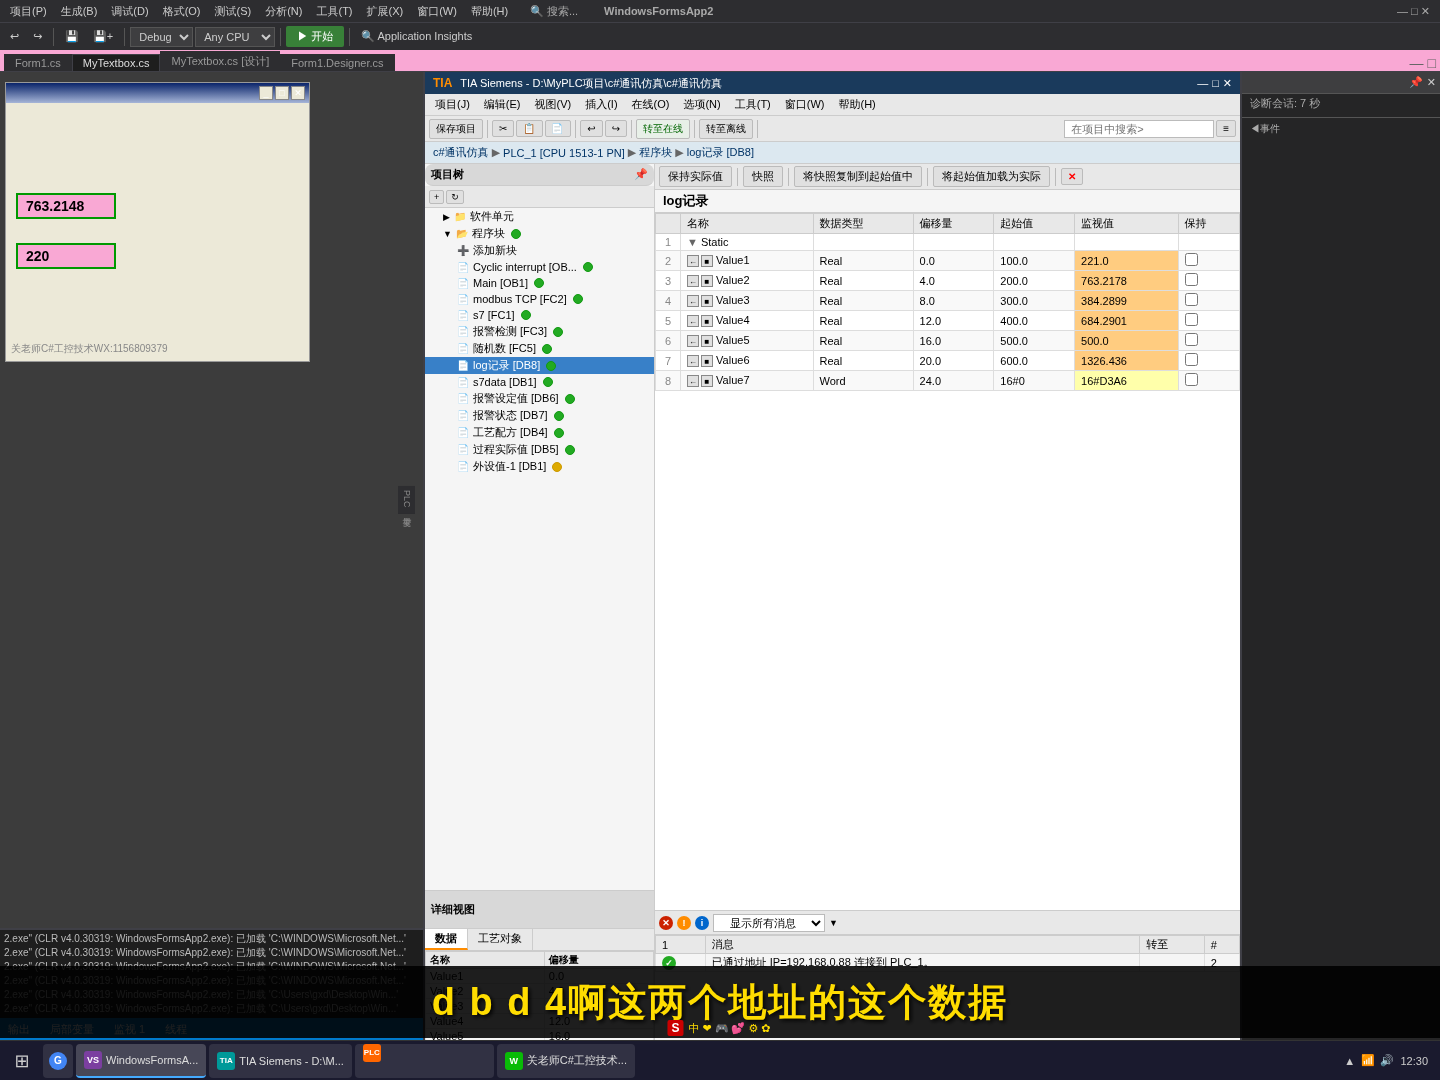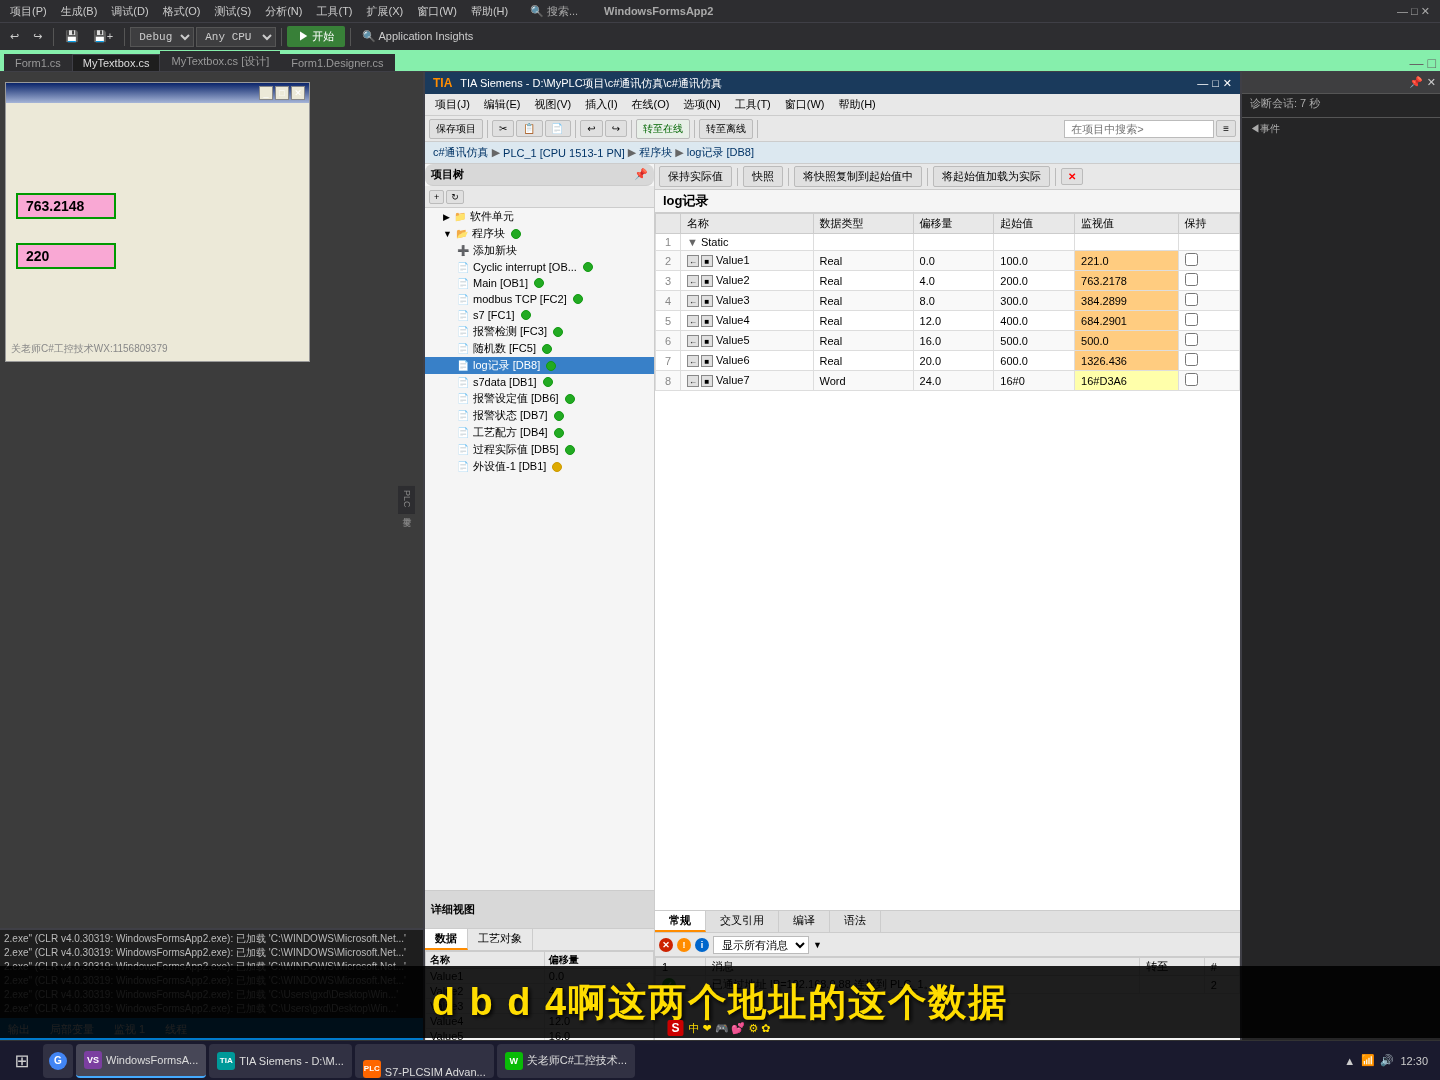--- a/index.html
+++ b/index.html
@@ -25,25 +25,25 @@
       display: flex;
       align-items: center;
       padding: 0 4px;
       gap: 2px;
       border-top: 1px solid #3f3f46;
       font-size: 11px;
       color: #ccc;
     }
     .toolbar-sep { width: 1px; height: 18px; background: #555; margin: 0 3px; }
     .toolbar-btn { padding: 2px 5px; cursor: pointer; border: 1px solid transparent; border-radius: 2px; }
-    .toolbar-dropdown { background: #3e3e40; border: 1px solid #555; color: #ccc; padding: 2px 4px; font-size: 11px; cursor: pointer; font-family: Liberation Mono, monospace; }
+    .toolbar-dropdown { background: #3e3e40; border: 1px solid #555; color: #ccc; padding: 2px 4px; font-size: 11px; cursor: pointer; }
 
     
     .vs-tabs {
-      background: #86efac;
+      background: #f9a8d4;
       height: 22px;
       display: flex;
       align-items: flex-end;
       padding: 0 4px;
       border-bottom: 1px solid #3f3f46;
     }
     .vs-tab {
       padding: 2px 10px;
       background: #2d2d30;
       border: 1px solid transparent;
@@ -332,21 +332,21 @@
     .bottom-tab.active { background: #fff; border-bottom: 2px solid #ff8c00; font-weight: bold; }
     .bottom-toolbar {
       height: 24px;
       background: #e8e8e8;
       display: flex;
       align-items: center;
       padding: 0 4px;
       gap: 4px;
       border-bottom: 1px solid #ccc;
     }
-    .msg-select { border: 1px solid #bbb; background: #fff; font-size: 11px; padding: 1px 4px; }
+    .msg-select { border: 1px solid #bbb; background: #fff; font-size: 11px; padding: 1px 12px; }
     .msg-icon { width: 14px; height: 14px; border-radius: 50%; display: inline-flex; align-items: center; justify-content: center; font-size: 9px; font-weight: bold; color: white; }
     .msg-icon.green { background: #22aa22; }
     .msg-icon.orange { background: #ff8c00; }
     .msg-icon.red { background: #cc2200; }
     .msg-icon.blue { background: #0066cc; }
     .bottom-msg-table { flex: 1; overflow: auto; }
     .bottom-msg-table table { width: 100%; border-collapse: collapse; font-size: 11px; }
     .bottom-msg-table th { background: #e8e8e8; border: 1px solid #ccc; padding: 1px 6px; text-align: left; font-weight: normal; }
     .bottom-msg-table td { border: 1px solid #ddd; padding: 1px 6px; }
   </style>
@@ -824,26 +824,20 @@
                   <td>24.0</td>
                   <td>16#0</td>
                   <td class="monitor-yellow">16#D3A6</td>
                   <td><input type="checkbox" style=""></td>
                 </tr>
               </tbody>
             </table>
           </div>
 
           <div class="bottom-siemens">
-            <div class="bottom-tabs">
-              <div class="bottom-tab active">常规</div>
-              <div class="bottom-tab">交叉引用</div>
-              <div class="bottom-tab">编译</div>
-              <div class="bottom-tab">语法</div>
-            </div>
             <div class="bottom-toolbar">
               <div class="msg-icon red">✕</div>
               <div class="msg-icon orange">!</div>
               <div class="msg-icon blue">i</div>
               <select class="msg-select">
                 <option>显示所有消息</option>
               </select>
               <span style="font-size:9px;">▼</span>
             </div>
             <div class="bottom-msg-table">
@@ -901,21 +895,21 @@
       <div style="width:18px; height:18px; border-radius:50%; background:#4285f4; display:flex; align-items:center; justify-content:center; font-size:10px; color:white; font-weight:bold;">G</div>
     </div>
     <div style="height:34px; padding:0 8px; display:flex; align-items:center; gap:4px; background:rgba(255,255,255,0.2); border-radius:4px; cursor:pointer; border-bottom:2px solid #4af;">
       <div style="width:18px; height:18px; border-radius:3px; background:#7b3fa0; display:flex; align-items:center; justify-content:center; font-size:9px; color:white; font-weight:bold;">VS</div>
       <span style="color:#ddd; font-size:11px;">WindowsFormsA...</span>
     </div>
     <div style="height:34px; padding:0 8px; display:flex; align-items:center; gap:4px; background:rgba(255,255,255,0.1); border-radius:4px; cursor:pointer;">
       <div style="width:18px; height:18px; border-radius:3px; background:#009999; display:flex; align-items:center; justify-content:center; font-size:8px; color:white; font-weight:bold;">TIA</div>
       <span style="color:#ddd; font-size:11px;">TIA Siemens - D:\M...</span>
     </div>
-    <div style="height:34px; padding:0 8px; display:flex; align-items:flex-end; gap:4px; background:rgba(255,255,255,0.1); border-radius:4px; cursor:pointer;">
+    <div style="height:34px; padding:0 8px; display:flex; align-items:flex-start; gap:4px; background:rgba(255,255,255,0.1); border-radius:4px; cursor:pointer;">
       <div style="width:18px; height:18px; border-radius:3px; background:#ff6600; display:flex; align-items:center; justify-content:center; font-size:8px; color:white; font-weight:bold;">PLC</div>
       <span style="color:#ddd; font-size:11px;margin-top:36px;">S7-PLCSIM Advan...</span>
     </div>
     <div style="height:34px; padding:0 8px; display:flex; align-items:center; gap:4px; background:rgba(255,255,255,0.1); border-radius:4px; cursor:pointer;">
       <div style="width:18px; height:18px; border-radius:3px; background:#09bb07; display:flex; align-items:center; justify-content:center; font-size:9px; color:white; font-weight:bold;">W</div>
       <span style="color:#ddd; font-size:11px;">关老师C#工控技术...</span>
     </div>
     <div style="margin-left:auto; display:flex; align-items:center; gap:6px; padding-right:8px; font-size:11px; color:#ccc;">
       <span style="cursor:pointer;">▲</span>
       <span>📶</span>

